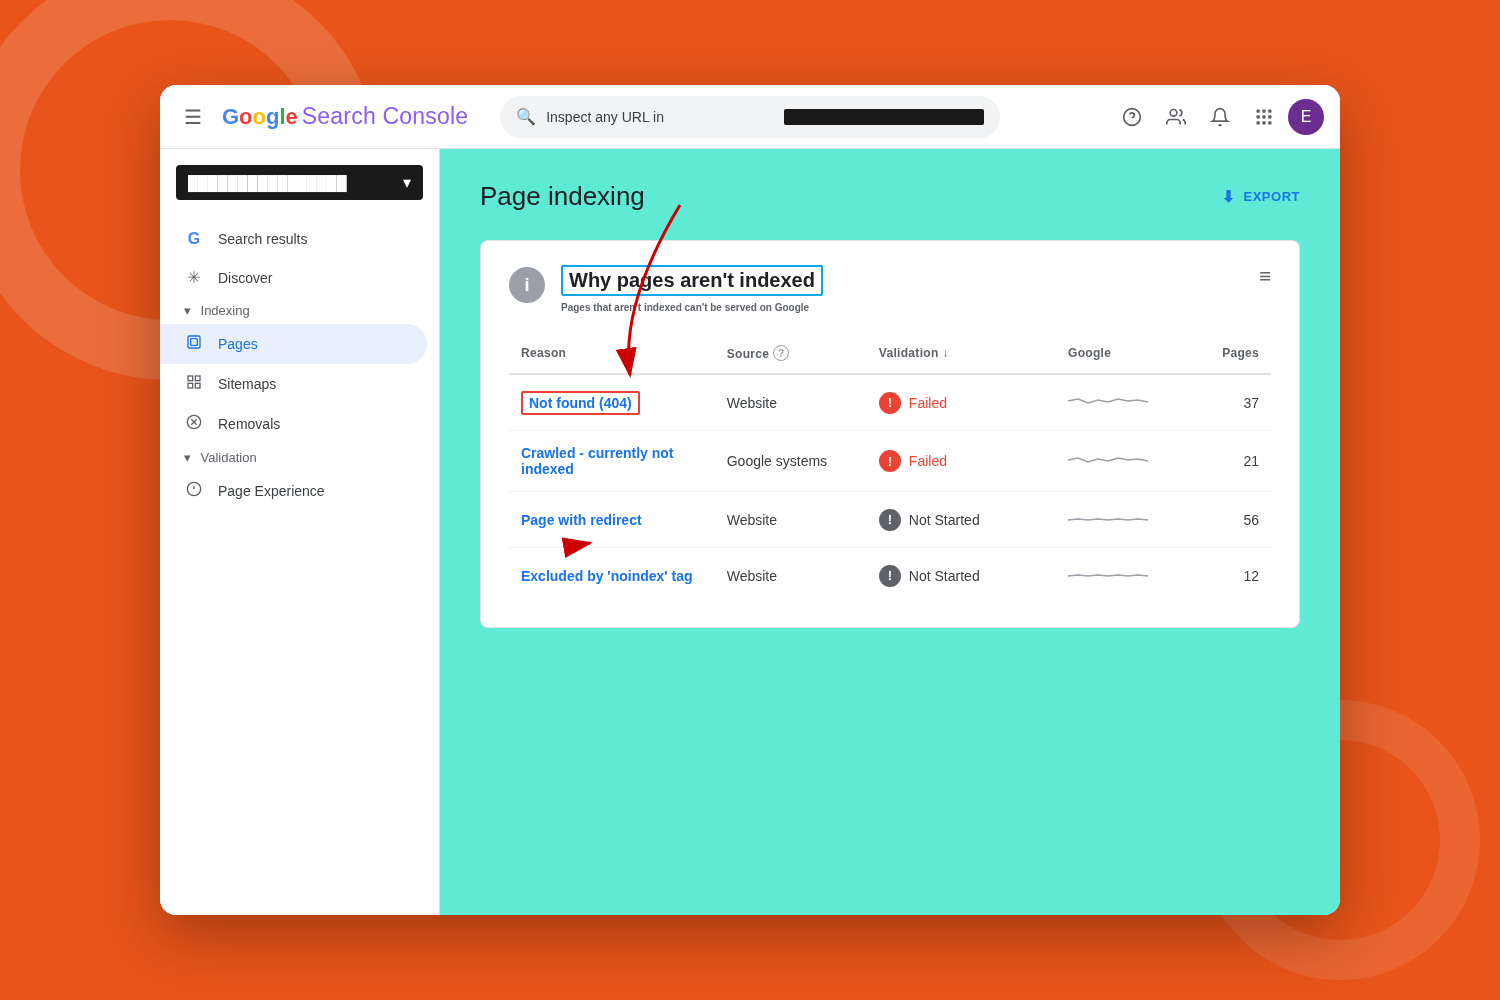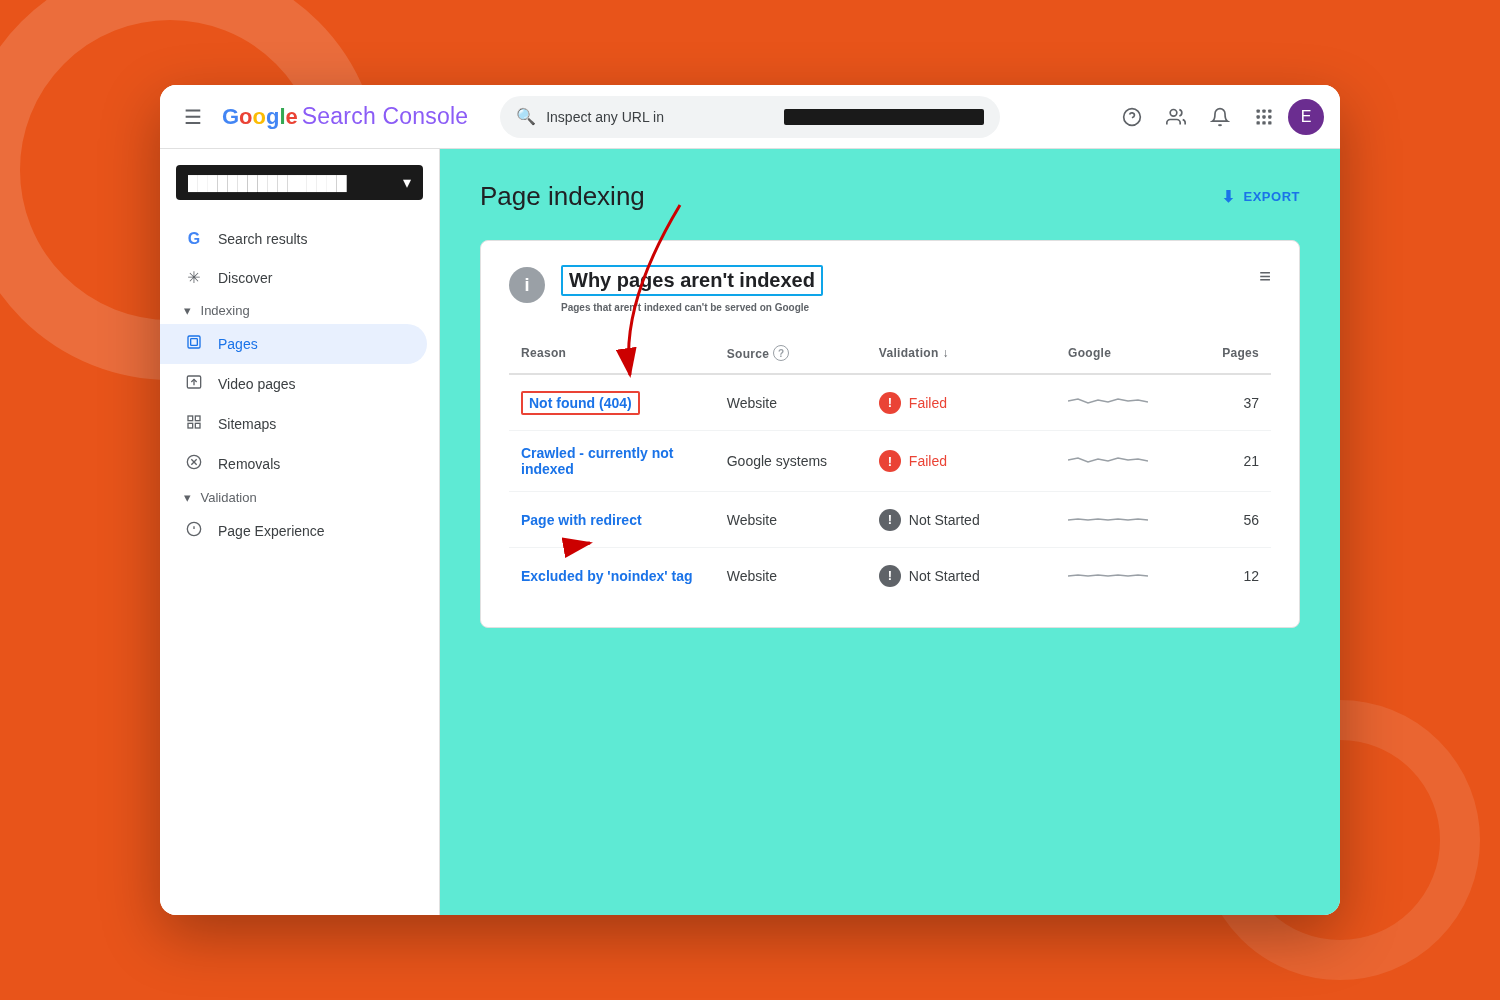--- a/index.html
+++ b/index.html
@@ -532,30 +532,20 @@
       <div class="sidebar-item active">
         <span class="item-icon">
           <svg width="16" height="16" viewBox="0 0 24 24" fill="none" stroke="#1a73e8" stroke-width="2">
             <rect x="3" y="3" width="18" height="18" rx="2"></rect>
             <rect x="7" y="7" width="10" height="10" rx="1"></rect>
           </svg>
         </span>
         <span>Pages</span>
       </div>
 
-      <div class="sidebar-item">
-        <span class="item-icon">
-          <svg width="16" height="16" viewBox="0 0 24 24" fill="none" stroke="#5f6368" stroke-width="2">
-            <rect x="2" y="3" width="20" height="18" rx="2"></rect>
-            <polyline points="8 12 12 8 16 12"></polyline>
-            <line x1="12" y1="8" x2="12" y2="17"></line>
-          </svg>
-        </span>
-        <span>Video pages</span>
-      </div>
 
       <div class="sidebar-item">
         <span class="item-icon">
           <svg width="16" height="16" viewBox="0 0 24 24" fill="none" stroke="#5f6368" stroke-width="2">
             <rect x="3" y="3" width="7" height="7"></rect>
             <rect x="14" y="3" width="7" height="7"></rect>
             <rect x="3" y="14" width="7" height="7"></rect>
             <rect x="14" y="14" width="7" height="7"></rect>
           </svg>
         </span>

